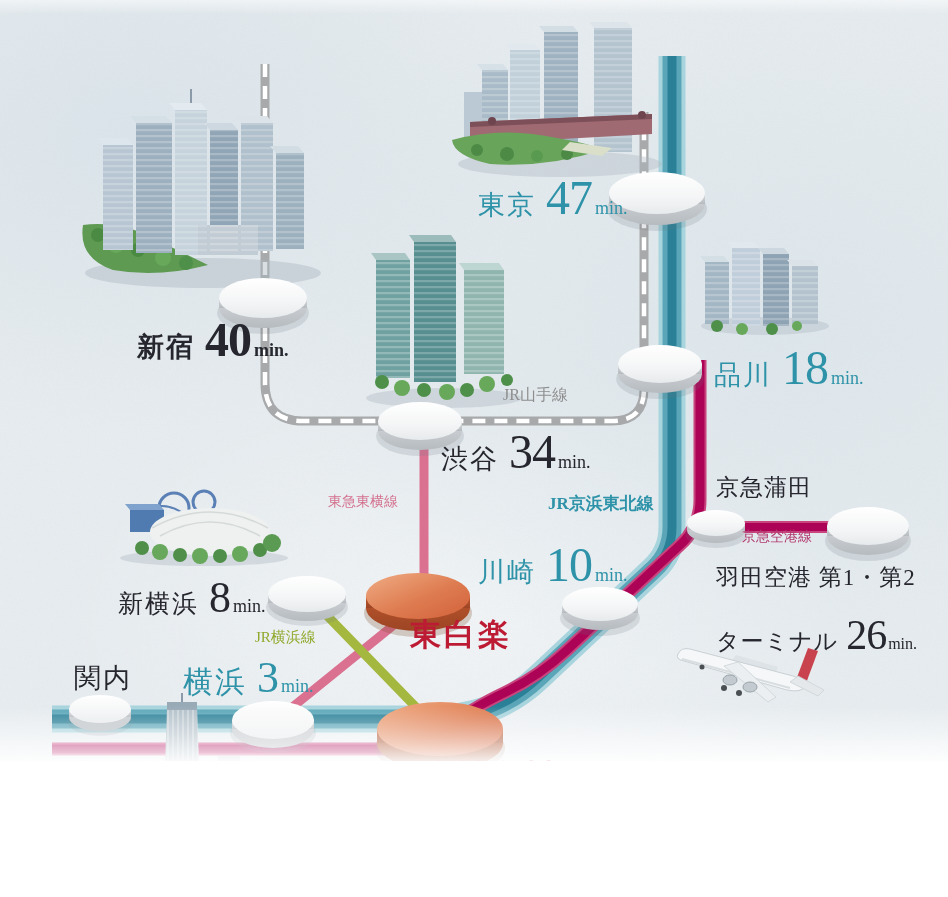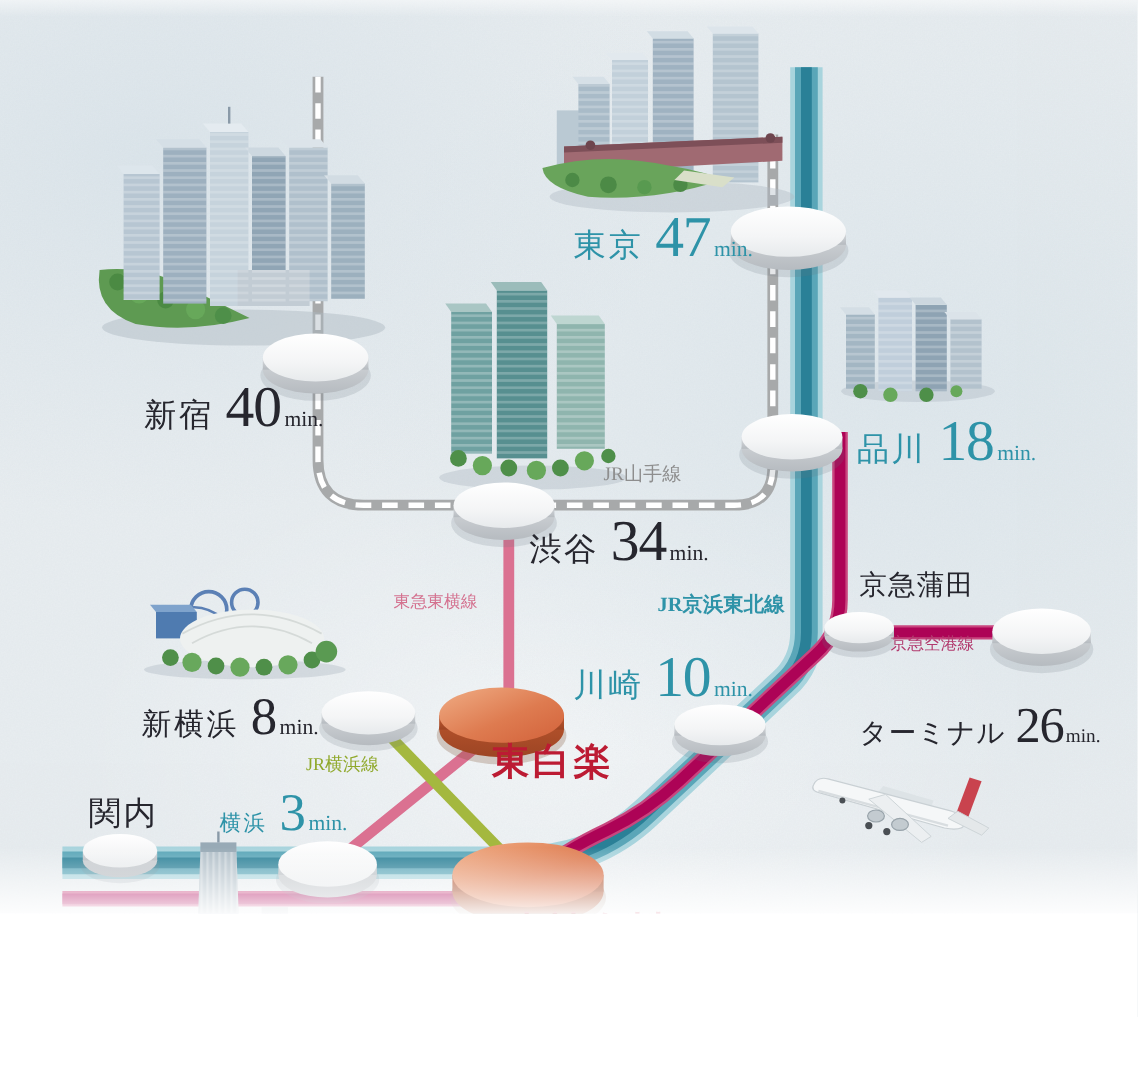--- a/index.html
+++ b/index.html
@@ -19,33 +19,33 @@
   .st-label .unit{font-size:18px;margin-left:3px;}
   .teal{color:#2e93a8;}
   .line-label{position:absolute;white-space:nowrap;}
   .home-label{position:absolute;white-space:nowrap;font-size:31px;font-weight:bold;color:#bc1b33;letter-spacing:3px;}
   .fade-bottom{position:absolute;left:0;right:0;bottom:0;height:55px;
     background:linear-gradient(to bottom, rgba(255,255,255,0), rgba(255,255,255,.9));}
   .fade-top{position:absolute;left:0;right:0;top:0;height:14px;
     background:linear-gradient(to top, rgba(255,255,255,0), rgba(255,255,255,.5));}
 
   #lbl-tokyo{left:478px;top:170px;}
-  #lbl-shinjuku{left:120px;top:312px;}
+  #lbl-shinjuku{left:137px;top:312px;font-weight:bold;}
   #lbl-shibuya{left:441px;top:424px;}
   #lbl-shinagawa{left:714px;top:340px;}
   #lbl-kawasaki{left:478px;top:537px;}
   #lbl-kamata{left:716px;top:472px;}
   #lbl-kamata .name{font-size:23px;letter-spacing:1px;}
   #lbl-kannai{left:74px;top:660px;}
   #lbl-kannai .name{font-size:27px;text-align:right;}
   #lbl-shinyokohama{left:118px;top:572px;}
   #lbl-shinyokohama .name{font-size:25px;}
   #lbl-shinyokohama .num{font-size:44px;}
   #lbl-yokohama{left:183px;top:652px;}
-  #lbl-yokohama .name{font-size:18px;}
+  #lbl-yokohama .name{font-size:30px;}
   #lbl-yokohama .num{font-size:44px;}
   #lbl-haneda{left:716px;top:562px;display:block;color:#26262e;}
   #lbl-haneda .hline1{font-size:23px;letter-spacing:1px;}
   #lbl-haneda .hline2{display:flex;align-items:baseline;margin-top:2px;}
   #lbl-haneda .name2{font-size:23px;letter-spacing:1px;margin-top:31px;}
   #lbl-haneda .num{font-size:42px;margin-left:8px;}
   #lbl-haneda .unit{font-size:16px;margin-left:2px;}
 
   #lbl-hakuraku{left:410px;top:614px;}
   #lbl-kanagawa{left:424px;top:755px;letter-spacing:2px;}
@@ -375,20 +375,21 @@
 </div>
 <div class="st-label teal" id="lbl-kawasaki">
   <span class="name">川崎</span>
   <span class="num">10</span>
   <span class="unit">min.</span>
 </div>
 <div class="st-label" id="lbl-kamata">
   <span class="name">京急蒲田</span>
 </div>
 <div class="st-label" id="lbl-haneda">
+  <div class="hline1">羽田空港 第1・第2</div>
   <div class="hline2">
     <span class="name2">ターミナル</span>
     <span class="num">26</span>
     <span class="unit">min.</span>
   </div>
 </div>
 <div class="st-label" id="lbl-shinyokohama">
   <span class="name">新横浜</span>
   <span class="num">8</span>
   <span class="unit">min.</span>

